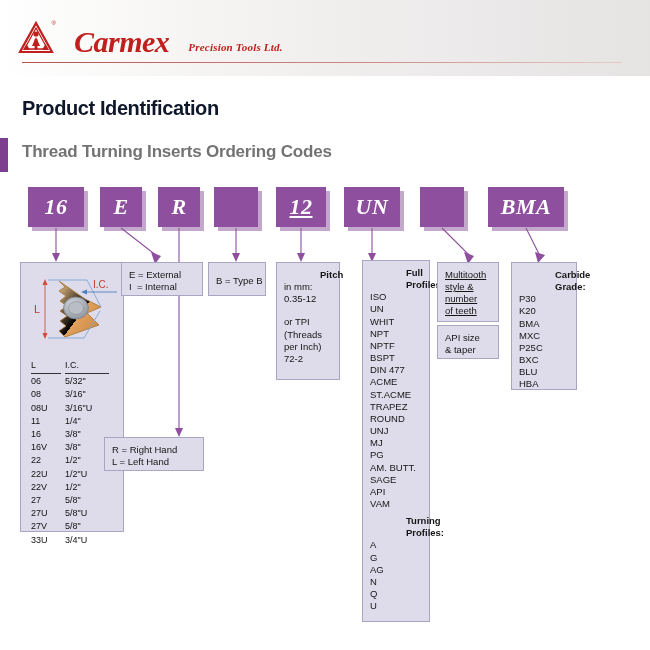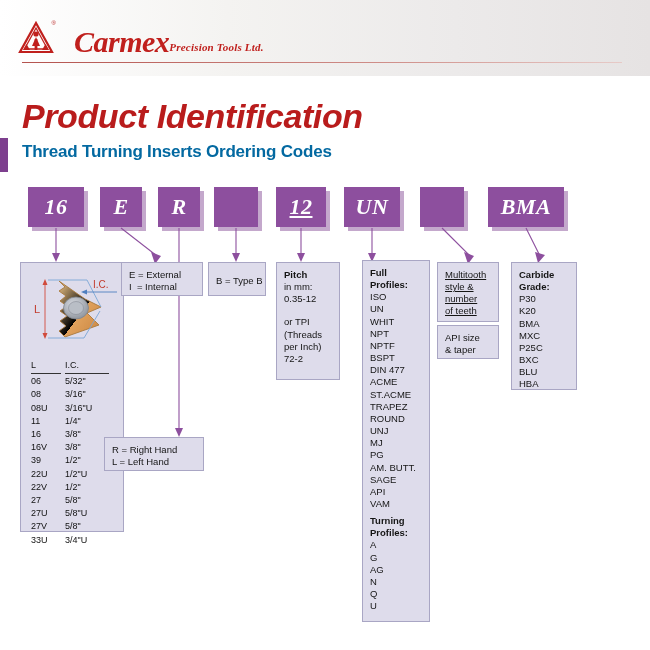--- a/index.html
+++ b/index.html
@@ -33,41 +33,41 @@
     font-family: "Liberation Serif", serif;
     font-style: italic; font-weight: bold;
     font-size: 30px; color: #c0201d; letter-spacing: -0.5px;
     line-height: 0.95;
     margin-left: 16px;
   }
   #logo-tag {
     font-family: "Liberation Serif", serif;
     font-style: italic; font-weight: bold;
     font-size: 11px; color: #c0201d;
-    margin-left: 0; margin-bottom: 3px; letter-spacing: 0.2px;
+    margin-left: 19px; margin-bottom: 3px; letter-spacing: 0.2px;
   }
   #header-title {
     position: absolute; right: 22px; top: 22px;
     font-size: 28px; font-weight: bold; color: #1b4d90;
     letter-spacing: -0.3px;
   }
 
   
   #purple-tab {
     position: absolute; left: 0; top: 138px; width: 8px; height: 34px;
     background: #7d3f8e;
   }
   #prod-id {
     position: absolute; left: 22px; top: 97px;
-    font-size: 34px; font-weight: bold; font-style: italic;
-    color: #b91c1c; letter-spacing: -0.4px;
+    font-size: 20px; font-weight: bold; 
+    color: #0f172a; letter-spacing: -0.4px;
   }
   #sub-title {
     position: absolute; left: 22px; top: 142px;
-    font-size: 17px; font-weight: bold; color: #0369a1;
+    font-size: 17px; font-weight: bold; color: #737373;
     letter-spacing: -0.2px;
   }
 
   
   .code-box {
     position: absolute;
     background: #8d4f9e;
     color: #ffffff;
     font-family: "Liberation Serif", serif;
     font-weight: bold; font-style: italic;
@@ -82,21 +82,21 @@
   
   .info-box {
     position: absolute;
     background: #dedceb;
     border: 1px solid #a9a6c4;
     color: #151515;
     font-size: 9.5px;
     line-height: 1.28;
     padding: 6px 7px;
   }
-  .box-title { font-weight: bold; display: block; }
+  .box-title { font-weight: bold; display: block; margin-left: 36px; }
   .bline { display: block; white-space: pre; }
 
   
   #insert-box {
     position: absolute; left: 20px; top: 262px;
     width: 104px; height: 270px;
     background: #dedceb; border: 1px solid #a9a6c4;
   }
   #insert-art { position: absolute; left: 0; top: 4px; width: 102px; height: 92px; }
 
@@ -234,21 +234,21 @@
       </div>
     <div class="row">
         <div class="c1">16</div>
         <div class="c2">3/8"</div>
       </div>
     <div class="row">
         <div class="c1">16V</div>
         <div class="c2">3/8"</div>
       </div>
     <div class="row">
-        <div class="c1">39</div>
+        <div class="c1">22</div>
         <div class="c2">1/2"</div>
       </div>
     <div class="row">
         <div class="c1">22U</div>
         <div class="c2">1/2"U</div>
       </div>
     <div class="row">
         <div class="c1">22V</div>
         <div class="c2">1/2"</div>
       </div>

